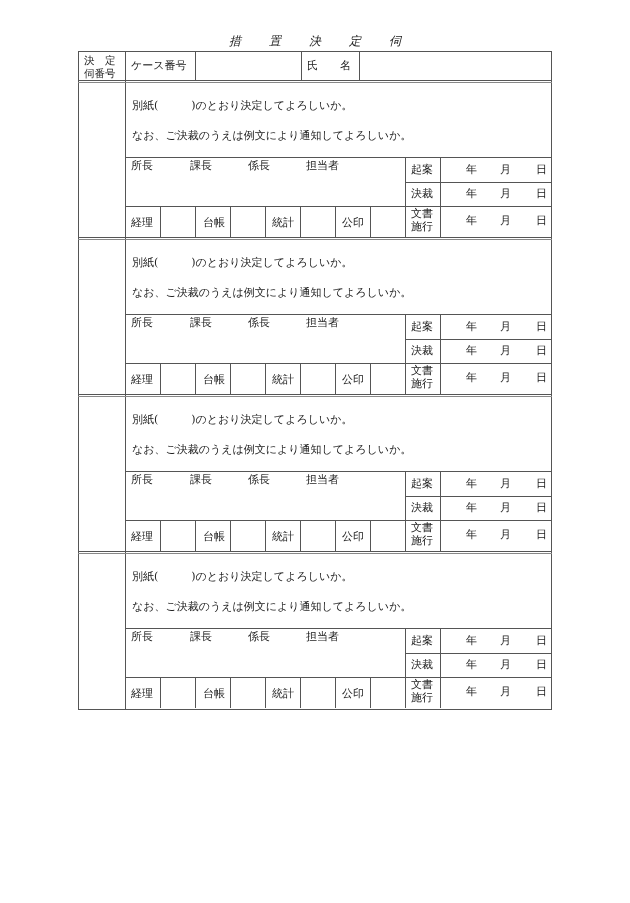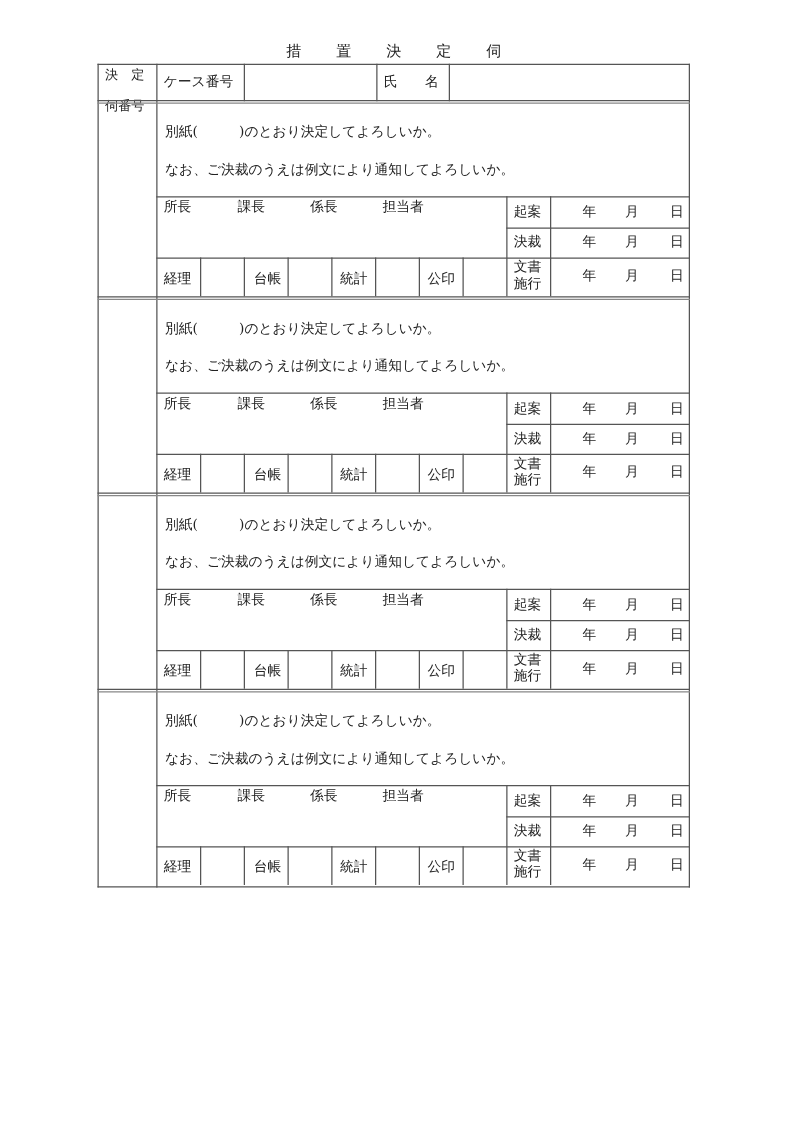--- a/index.html
+++ b/index.html
@@ -1,19 +1,19 @@
 <!DOCTYPE html>
 <html><head>
 <meta charset="utf-8">
 <style>
   html, body { margin: 0; padding: 0; background: #ffffff; }
   body { width: 630px; height: 903px; position: relative; overflow: hidden;
          font-family: "DejaVu Serif", "Liberation Serif", serif; color: #222; }
   .title { position: absolute; top: 33px; left: 0; width: 630px; text-align: center;
-           font-size: 12px; letter-spacing: 0; }
+           font-size: 12px; letter-spacing: 0; font-style: italic; }
   .title span { display: inline-block; margin: 0 14px; }
   .line { position: absolute; background: #555; }
   .txt { position: absolute; font-size: 11px; line-height: 12px; white-space: nowrap; }
   .small { font-size: 10.5px; }
   .sec { position: absolute; left: 0; top: 0; width: 630px; height: 157px; }
 </style>
 </head>
 <body>
 
 <div class="title">
@@ -23,21 +23,21 @@
 <div>
   <div class="line" style="left:78px;top:51px;width:474px;height:1px;"></div>
   <div class="line" style="left:78px;top:51px;width:1px;height:659px;"></div>
   <div class="line" style="left:551px;top:51px;width:1px;height:659px;"></div>
   <div class="line" style="left:125px;top:51px;width:1px;height:659px;"></div>
   <div class="line" style="left:195px;top:51px;width:1px;height:30px;"></div>
   <div class="line" style="left:301px;top:51px;width:1px;height:30px;"></div>
   <div class="line" style="left:359px;top:51px;width:1px;height:30px;"></div>
 
   <div class="txt small" style="left:84px;top:54px;">決　定</div>
-  <div class="txt small" style="left:84px;top:79px;">伺番号</div>
+  <div class="txt small" style="left:84px;top:67px;">伺番号</div>
   <div class="txt" style="left:131px;top:60px;">ケース番号</div>
   <div class="txt" style="left:197px;top:54px;width:102px;height:24px;"></div>
   <div class="txt" style="left:307px;top:60px;">氏　　名</div>
   <div class="txt" style="left:361px;top:54px;width:188px;height:24px;"></div>
 </div>
 
 <div id="sections">
   <div class="sec" style="top: 80px;">
 
     <div class="line" style="left:78px;top:0px;width:474px;height:1px;"></div>

